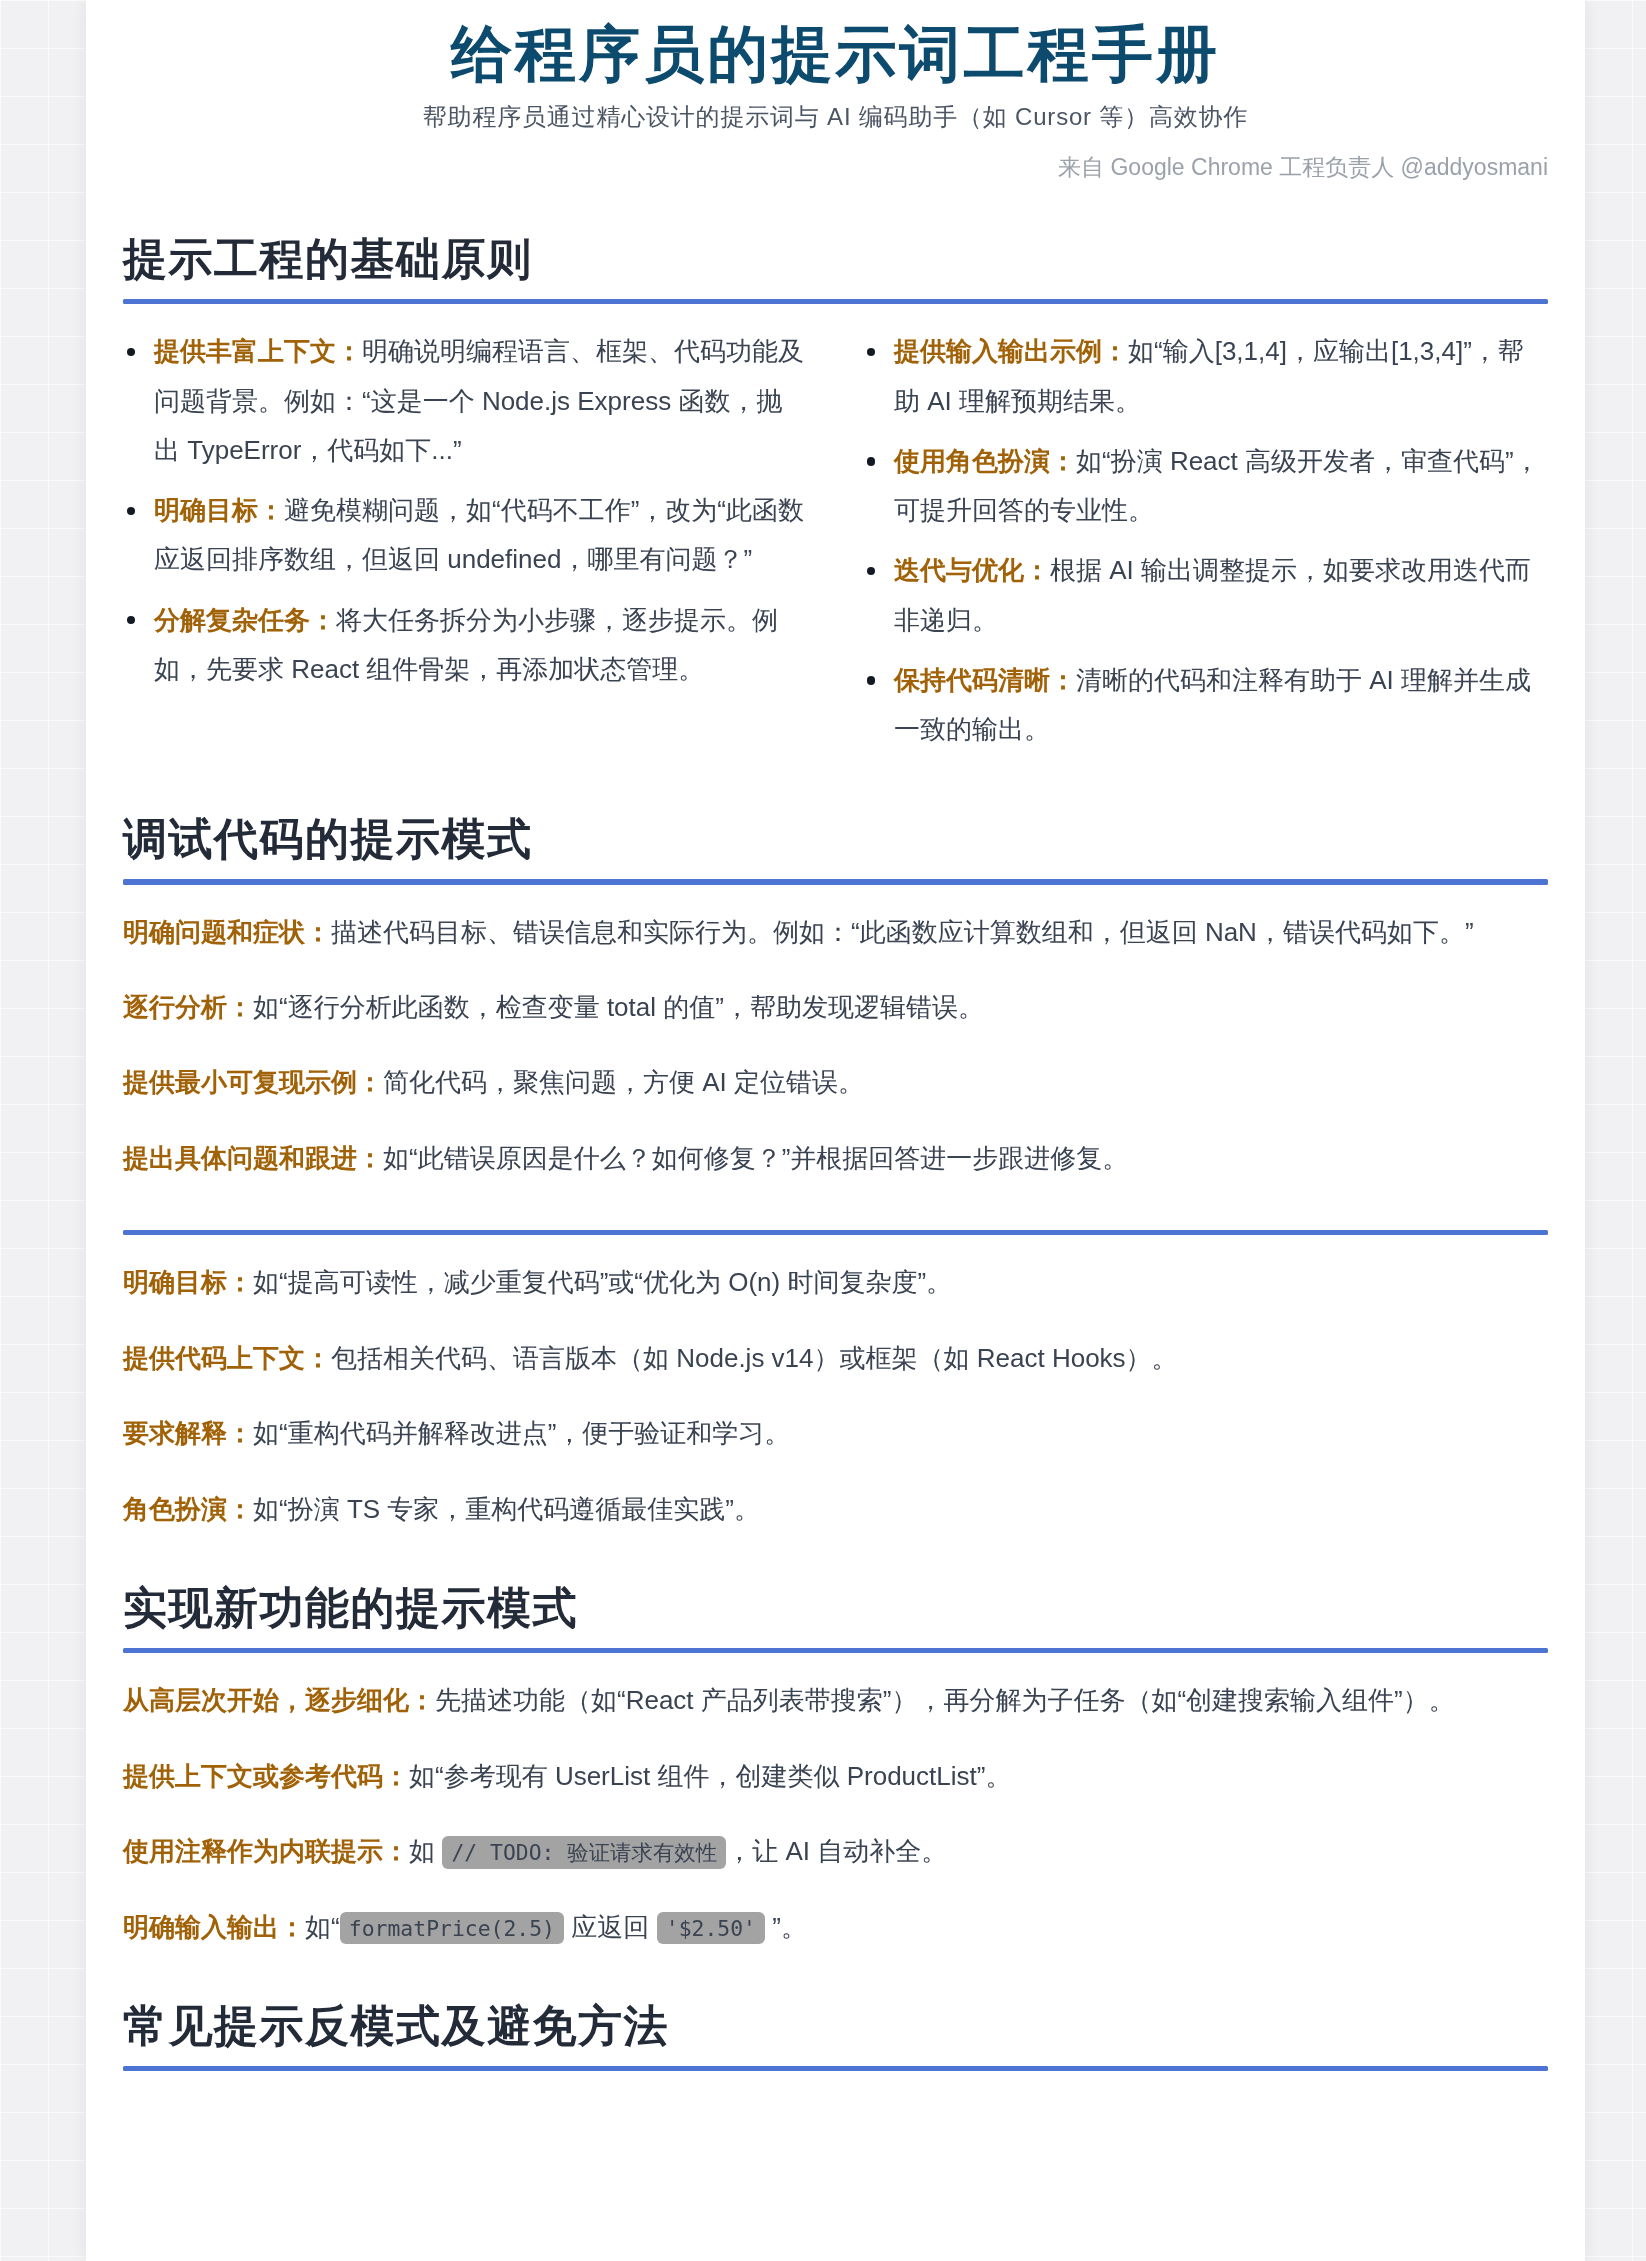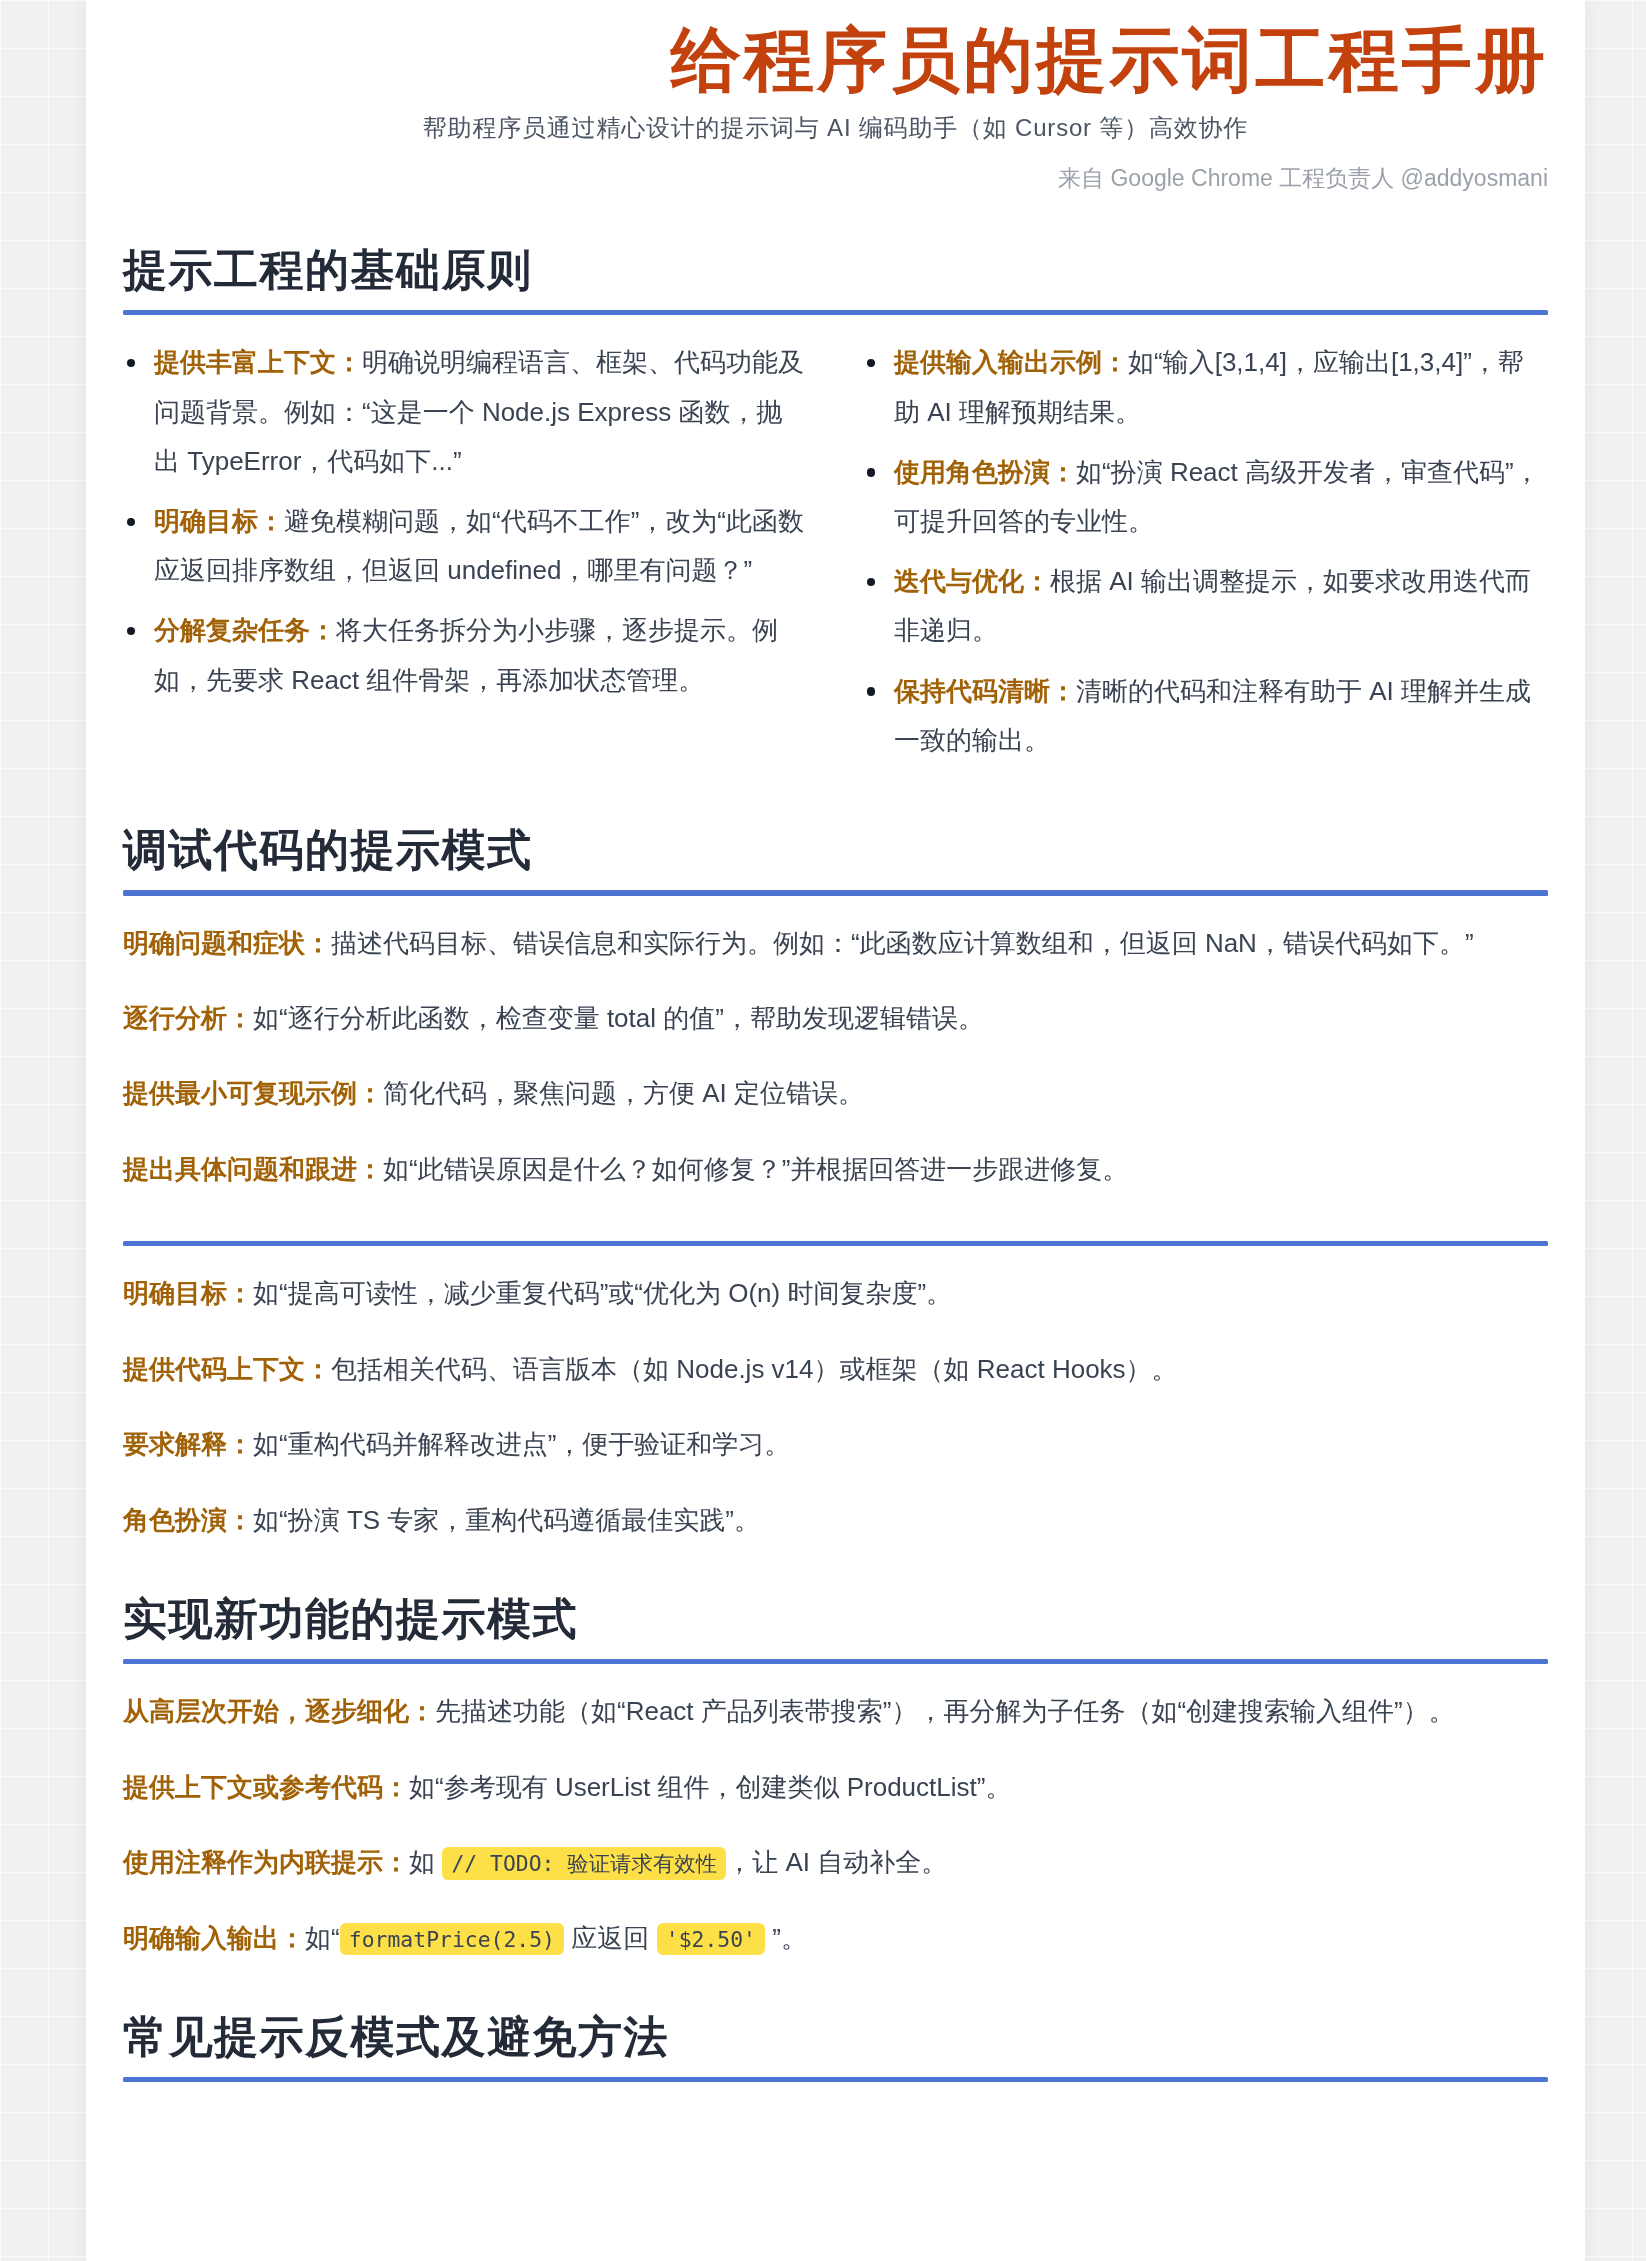--- a/index.html
+++ b/index.html
@@ -19,23 +19,23 @@
   .card {
     margin-left:86px;
     width:1499px;
     min-height:2261px;
     background:#ffffff;
     box-shadow:0 0 15.3px rgba(30,41,59,.08);
     padding:15.3px 37px 46px 37px;
   }
   h1.title {
     font-family:"Liberation Serif","DejaVu Serif",serif;
-    font-size:70px; font-weight:700;
-    color:#c2410c;
-    text-align:right;
+    font-size:61px; font-weight:700;
+    color:#0c4a6e;
+    text-align:center;
     margin:3.1px 0 0 0;
     line-height:1.22;
     letter-spacing:3.1px;
   }
   p.subtitle {
     font-size:24px; color:#4b5563;
     text-align:center;
     margin:7.6px 0 0 0; line-height:1.45;
     letter-spacing:0.8px;
   }
@@ -84,21 +84,21 @@
     font-size:26px;
     line-height:1.9;
     margin:0 0 26px 0;
   }
   .section-body > p.para:last-child { margin-bottom:0; }
   .label { font-weight:700; color:#a16207;margin-top:27px; }
   .txt { color:#3a4352; }
   code.code {
     font-family:"DejaVu Sans Mono","Liberation Mono",monospace;
     font-size:21.4px;
-    background:#fde047;
+    background:#a3a3a3;
     color:#3a4352;
     padding:3.8px 9.2px;
     border-radius:6.1px;
     white-space:nowrap;
   }
 </style>
 </head>
 <body>
 
 <div class="page-wrap">

